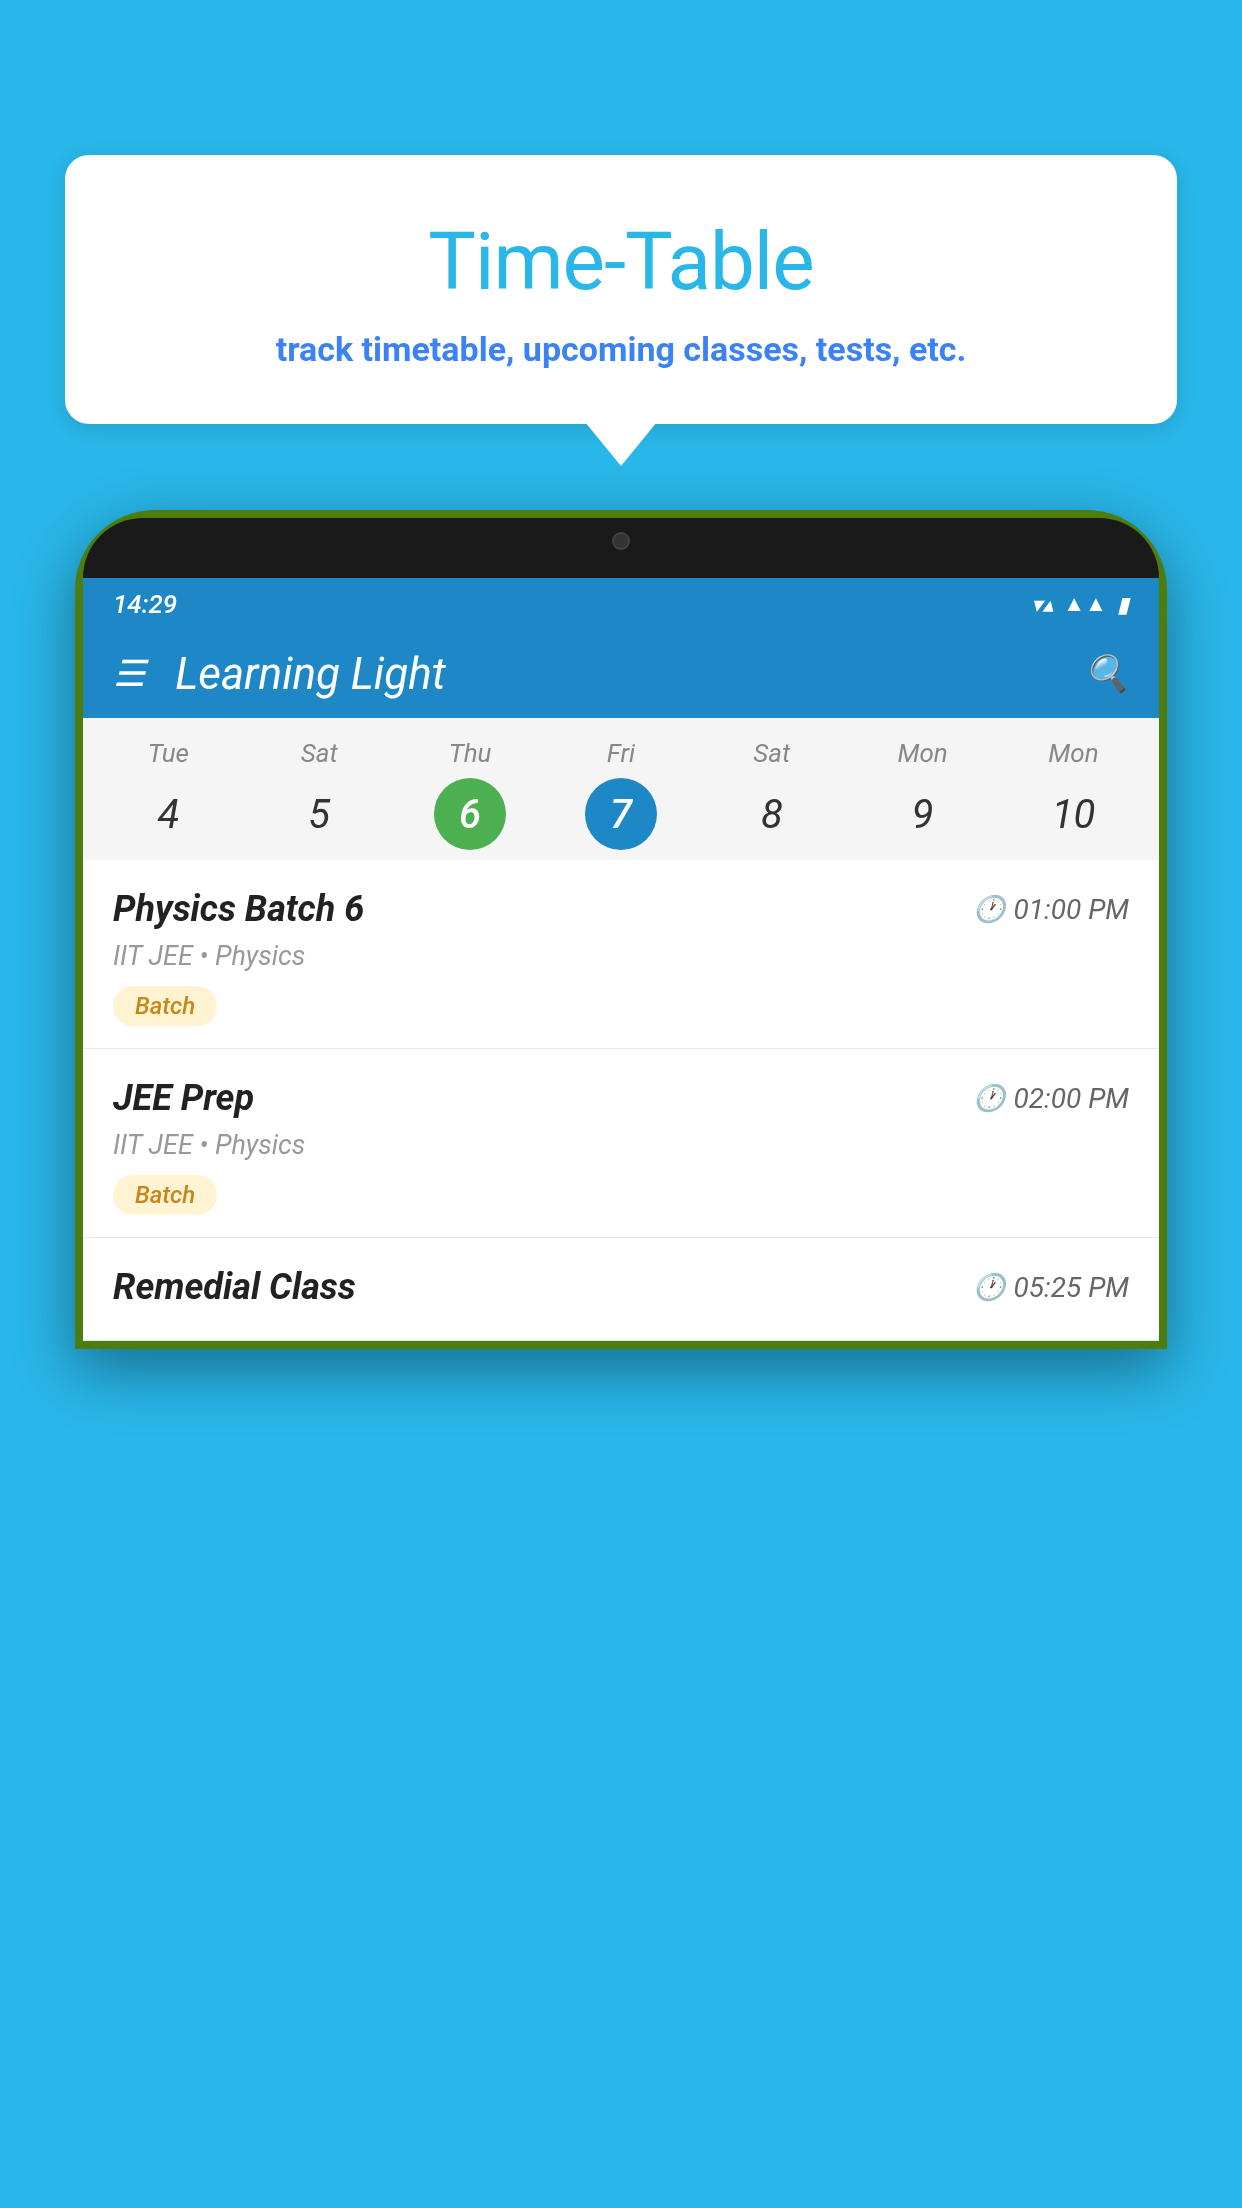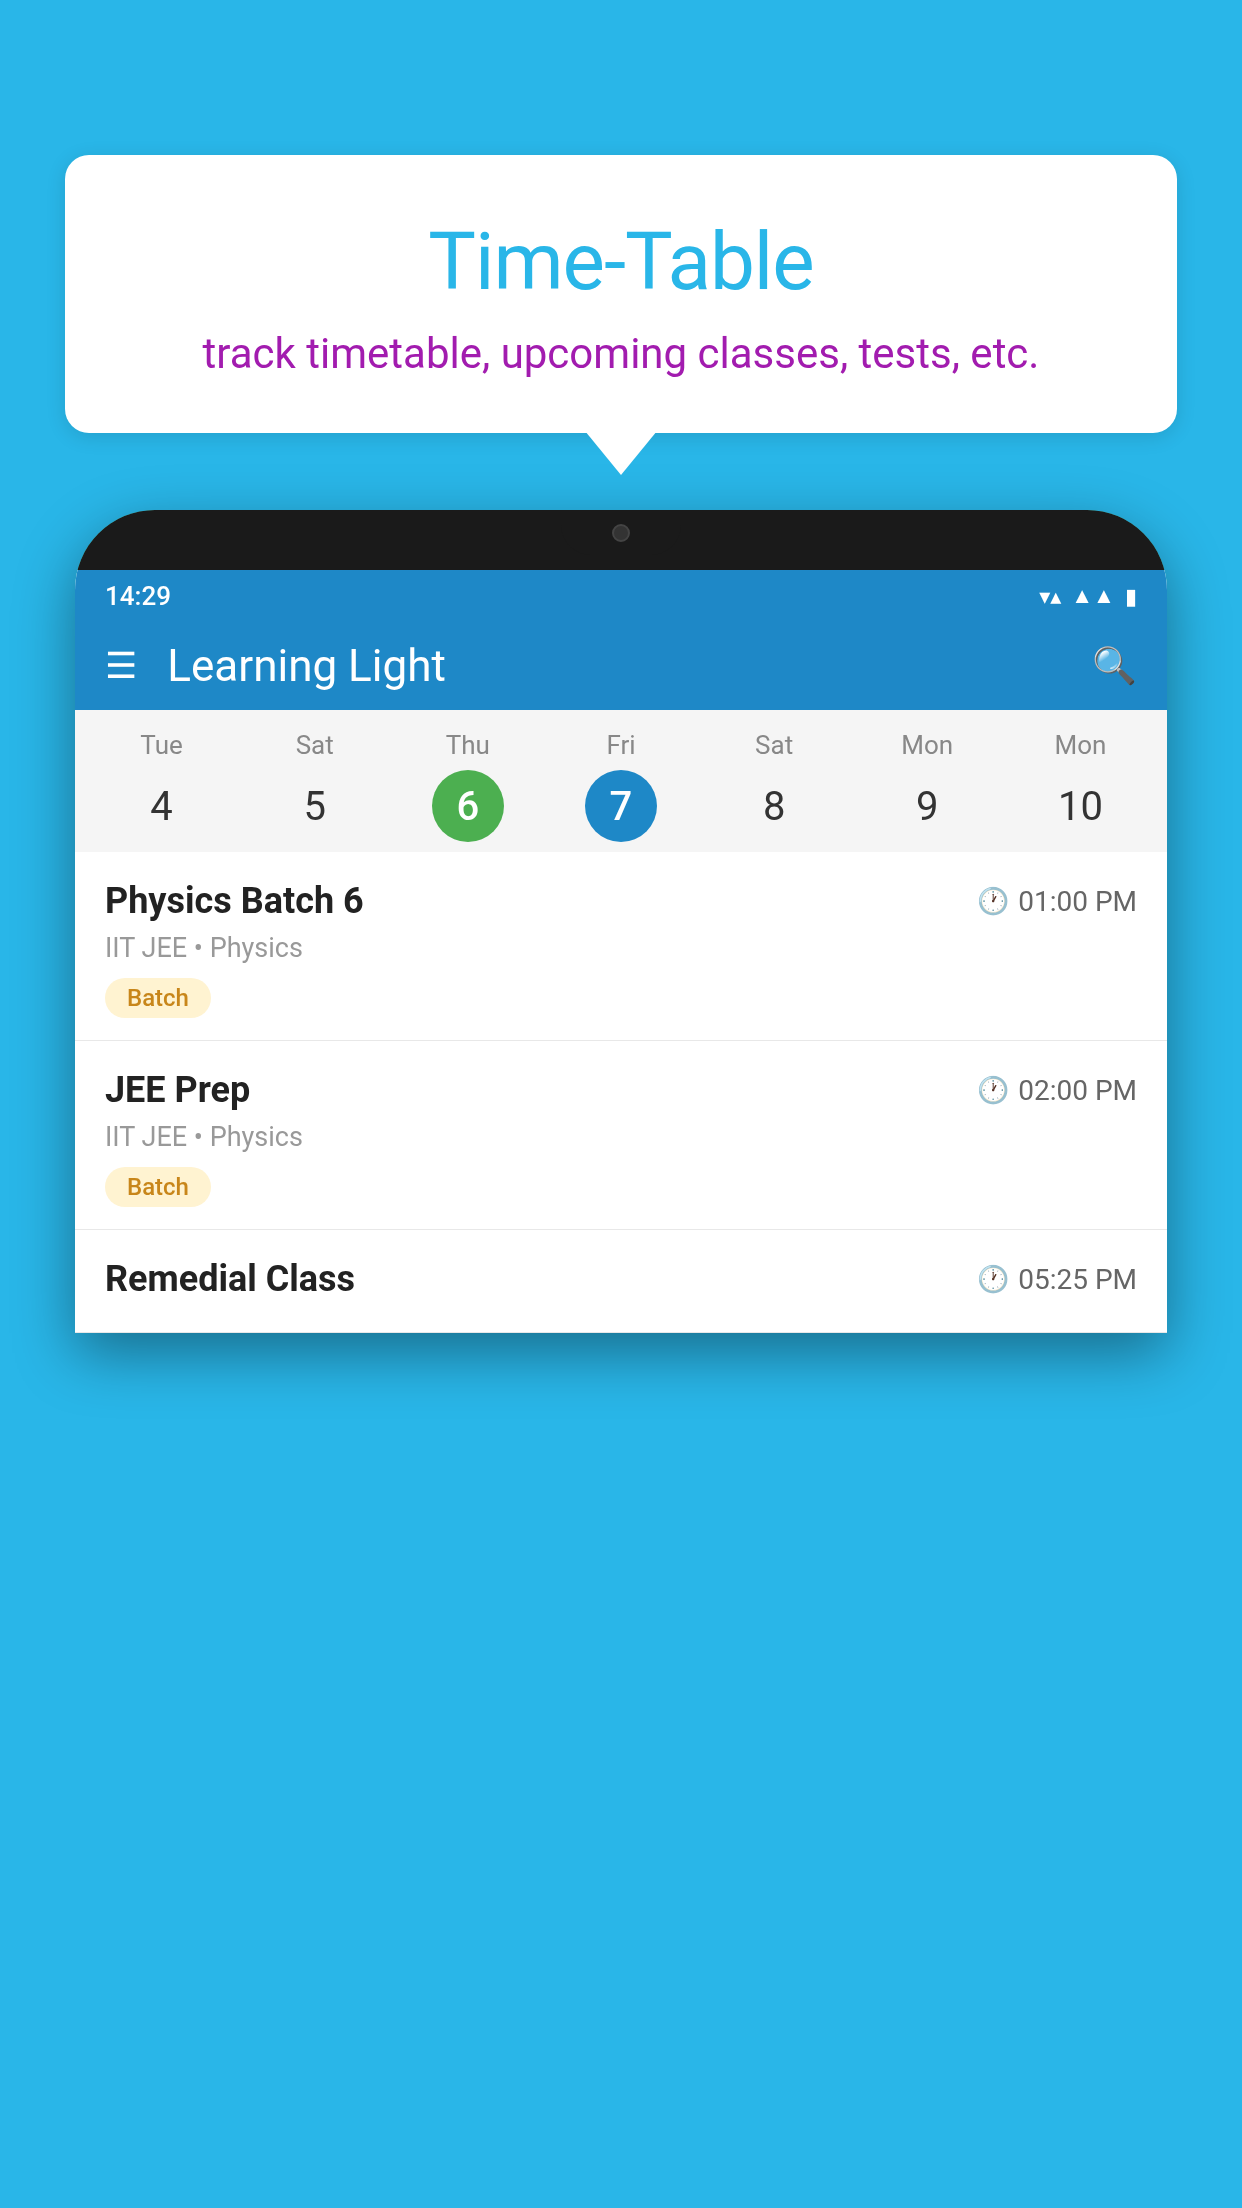--- a/index.html
+++ b/index.html
@@ -46,42 +46,43 @@
 
     .bubble-title {
       font-size: 80px;
       color: #29b6e8;
       font-weight: 400;
       margin-bottom: 20px;
       letter-spacing: -1px;
     }
 
     .bubble-subtitle {
-      font-size: 42px;
-      color: #a21caf;
-      font-weight: 400;
+      font-size: 34px;
+      color: #3b82f6;
+      font-weight: 700;
     }
 
     
     .phone-wrapper {
       position: absolute;
       top: 510px;
       left: 75px;
       right: 75px;
       bottom: 0;
     }
 
     .phone-frame {
       width: 100%;
-      background: #5eead4;
+      background: #4d7c0f;
       border-radius: 80px 80px 0 0;
-      padding: 0;
+      padding: 8px;
       position: relative;
       overflow: hidden;
       box-shadow: 0 20px 60px rgba(0,0,0,0.4);
+      font-style: italic;
     }
 
     
     .phone-top-bezel {
       height: 60px;
       background: #1a1a1a;
       border-radius: 80px 80px 0 0;
       position: relative;
       display: flex;
       align-items: center;

